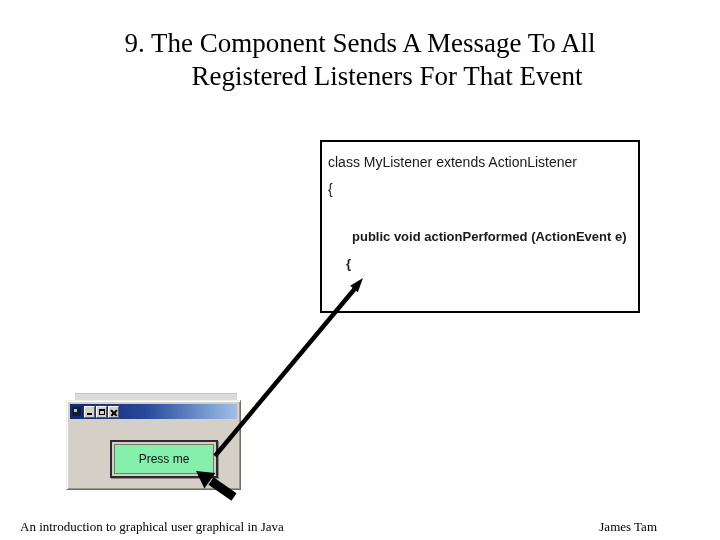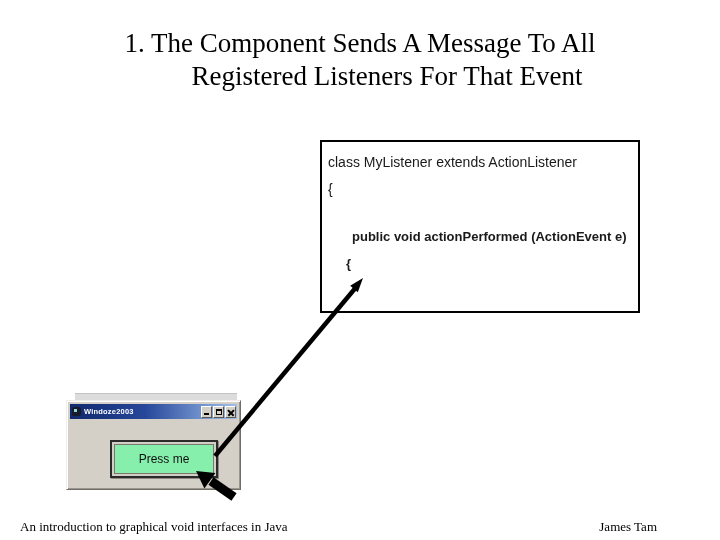--- a/index.html
+++ b/index.html
@@ -94,39 +94,38 @@
   }
   .footer-left { left:20px; }
   .footer-right { right:63px;margin-left:9px; }
 </style>
 </head>
 <body>
 
 <div class="slide">
 
   <div class="title">
-    <div>1. The Component Sends A Message To All</div>
+    <div>9. The Component Sends A Message To All</div>
     <div class="line2">Registered Listeners For That Event</div>
   </div>
 
   <div class="codebox">
     <div class="cl">class MyListener extends ActionListener</div>
     <div class="cl">{</div>
     <div class="cl b ind1">public void actionPerformed (ActionEvent e)</div>
     <div class="cl b ind2">{</div>
     <div class="spacer"></div>
     <div class="cl b ind3">}</div>
   </div>
 
   <div class="artifact"></div>
 
   <div class="win">
     <div class="titlebar">
       <span class="appicon"></span>
-      <span class="wtitle">Windoze2003</span>
       <span class="controls">
         <button class="wbtn">
           <span class="glyph-min"></span>
         </button>
         <button class="wbtn">
           <span class="glyph-max"></span>
         </button>
         <button class="wbtn">
           <span class="glyph-close"></span>
         </button>
@@ -139,16 +138,16 @@
     <g>
       <line x1="215" y1="456" x2="355" y2="288.5" stroke="#000000" stroke-width="4.5"></line>
       <polygon points="363,278 357.8,292.2 350.2,285.8" fill="#000000"></polygon>
     </g>
     <g>
       <line x1="234" y1="497" x2="211" y2="481" stroke="#000000" stroke-width="9"></line>
       <polygon points="196,471 215.4,473 204.4,488.6" fill="#000000"></polygon>
     </g>
   </svg>
 
-  <div class="footer-left">An introduction to graphical void interfaces in Java</div>
+  <div class="footer-left">An introduction to graphical user graphical in Java</div>
   <div class="footer-right">James Tam</div>
 
 </div>
 
 </body></html>

